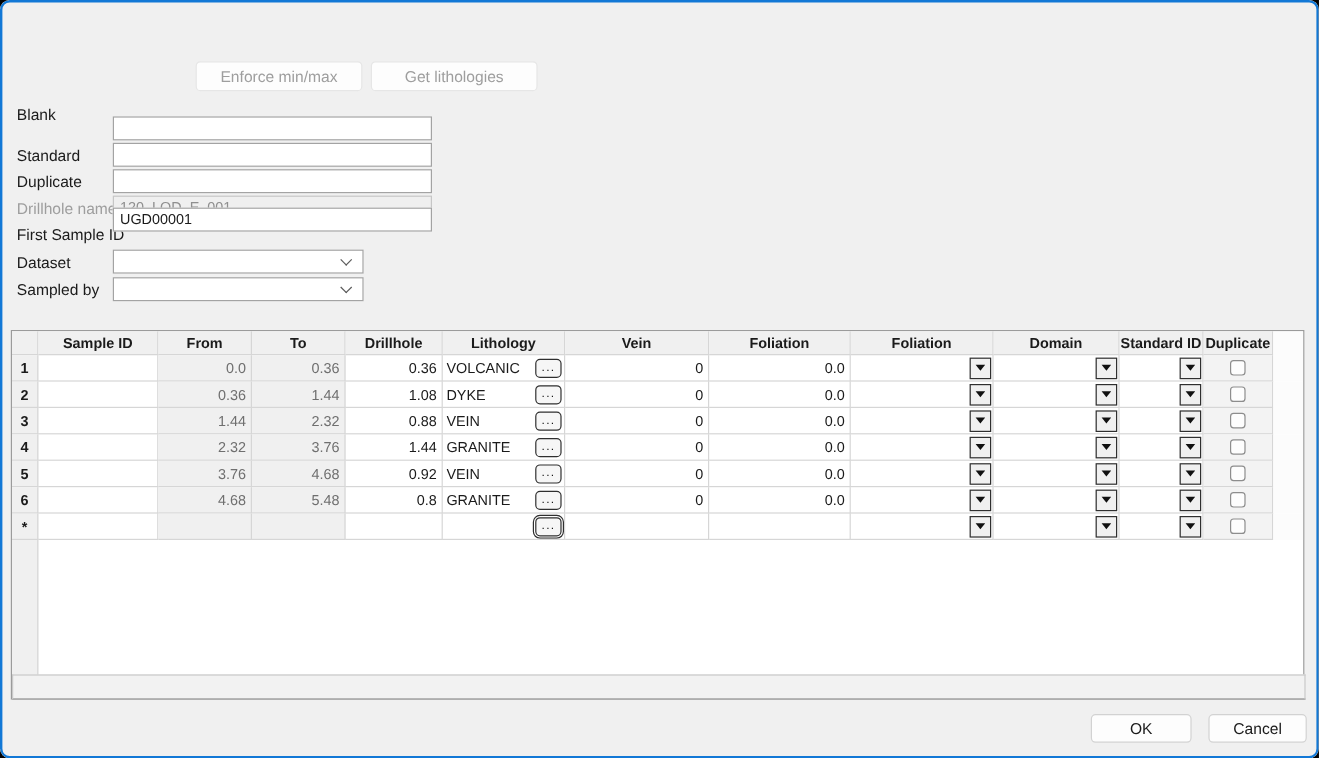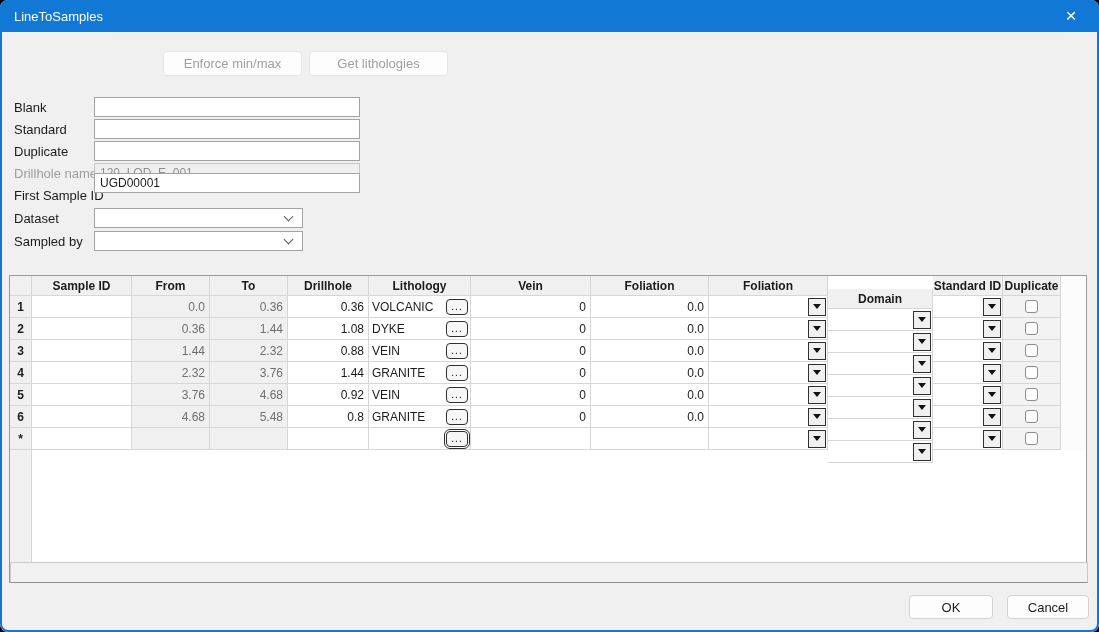--- a/index.html
+++ b/index.html
@@ -30,21 +30,21 @@
   .hcell{background:#f0f0f0;font-weight:bold;justify-content:center;font-size:12px;}
   .c0{width:22px;flex:0 0 22px;}
   .c1{width:100px;flex:0 0 100px;}
   .c2{width:78px;flex:0 0 78px;}
   .c3{width:78px;flex:0 0 78px;}
   .c4{width:81px;flex:0 0 81px;}
   .c5{width:102px;flex:0 0 102px;}
   .c6{width:120px;flex:0 0 120px;}
   .c7{width:118px;flex:0 0 118px;}
   .c8{width:119px;flex:0 0 119px;}
-  .c9{width:105px;flex:0 0 105px;margin-top:13px;}
+  .c9{width:105px;flex:0 0 105px;}
   .c10{width:70px;flex:0 0 70px;}
   .c11{width:58px;flex:0 0 58px;}
   .cfill{flex:1 1 auto;border-right:none;background:#fcfcfc;border-bottom:none;}
   .rownum{background:#f0f0f0;justify-content:center;font-weight:bold;}
   .ro{background:#f0f0f0;color:#6f6f6f;justify-content:flex-end;padding-right:4px;}
   .num-cell{justify-content:flex-end;padding-right:4px;}
   .lith-cell{justify-content:flex-start;padding-left:3px;position:relative;}
   .lith-text{flex:1 1 auto;overflow:hidden;}
   .dots-btn{flex:0 0 auto;width:22px;height:16px;margin-right:2px;border:1px solid #2f2f2f;border-radius:4px;background:#f6f6f6;font-size:10px;line-height:8px;display:flex;align-items:center;justify-content:center;padding:0;letter-spacing:1px;color:#111;}
   .new-row .dots-btn{outline:1px solid #2f2f2f;outline-offset:1px;}
@@ -60,29 +60,25 @@
   .footer-btn{position:absolute;top:595px;height:24px;background:#fdfdfd;border:1px solid #d2d2d2;border-radius:4px;font-size:13px;color:#1b1b1b;display:flex;align-items:center;justify-content:center;}
   #btn-ok{left:909px;width:84px;}
   #btn-cancel{left:1007px;width:82px;}
 </style>
 </head>
 <body>
 
 <div class="window">
   <div class="window-border" style="border-color: rgb(18, 120, 214);"></div>
 
-  <div class="titlebar" style="background: rgb(18, 120, 214);">
-    <span class="title-text">LineToSamples</span>
-    <span class="close-btn">×</span>
-  </div>
 
   <button class="tool-btn" id="btn-enforce">Enforce min/max</button>
   <button class="tool-btn" id="btn-lithologies">Get lithologies</button>
 
-  <span class="form-label" style="top:100px;">Blank</span>
+  <span class="form-label" style="top:88px;">Blank</span>
   <input class="text-input" style="top: 97px;" value="">
 
   <span class="form-label" style="top:122px;">Standard</span>
   <input class="text-input" style="top: 119px;" value="">
 
   <span class="form-label" style="top:144px;">Duplicate</span>
   <input class="text-input" style="top: 141px;" value="">
 
   <span class="form-label disabled" style="top:166px;">Drillhole name</span>
   <input class="text-input" style="top: 163px;" disabled="" value="120_LOD_E_001">

